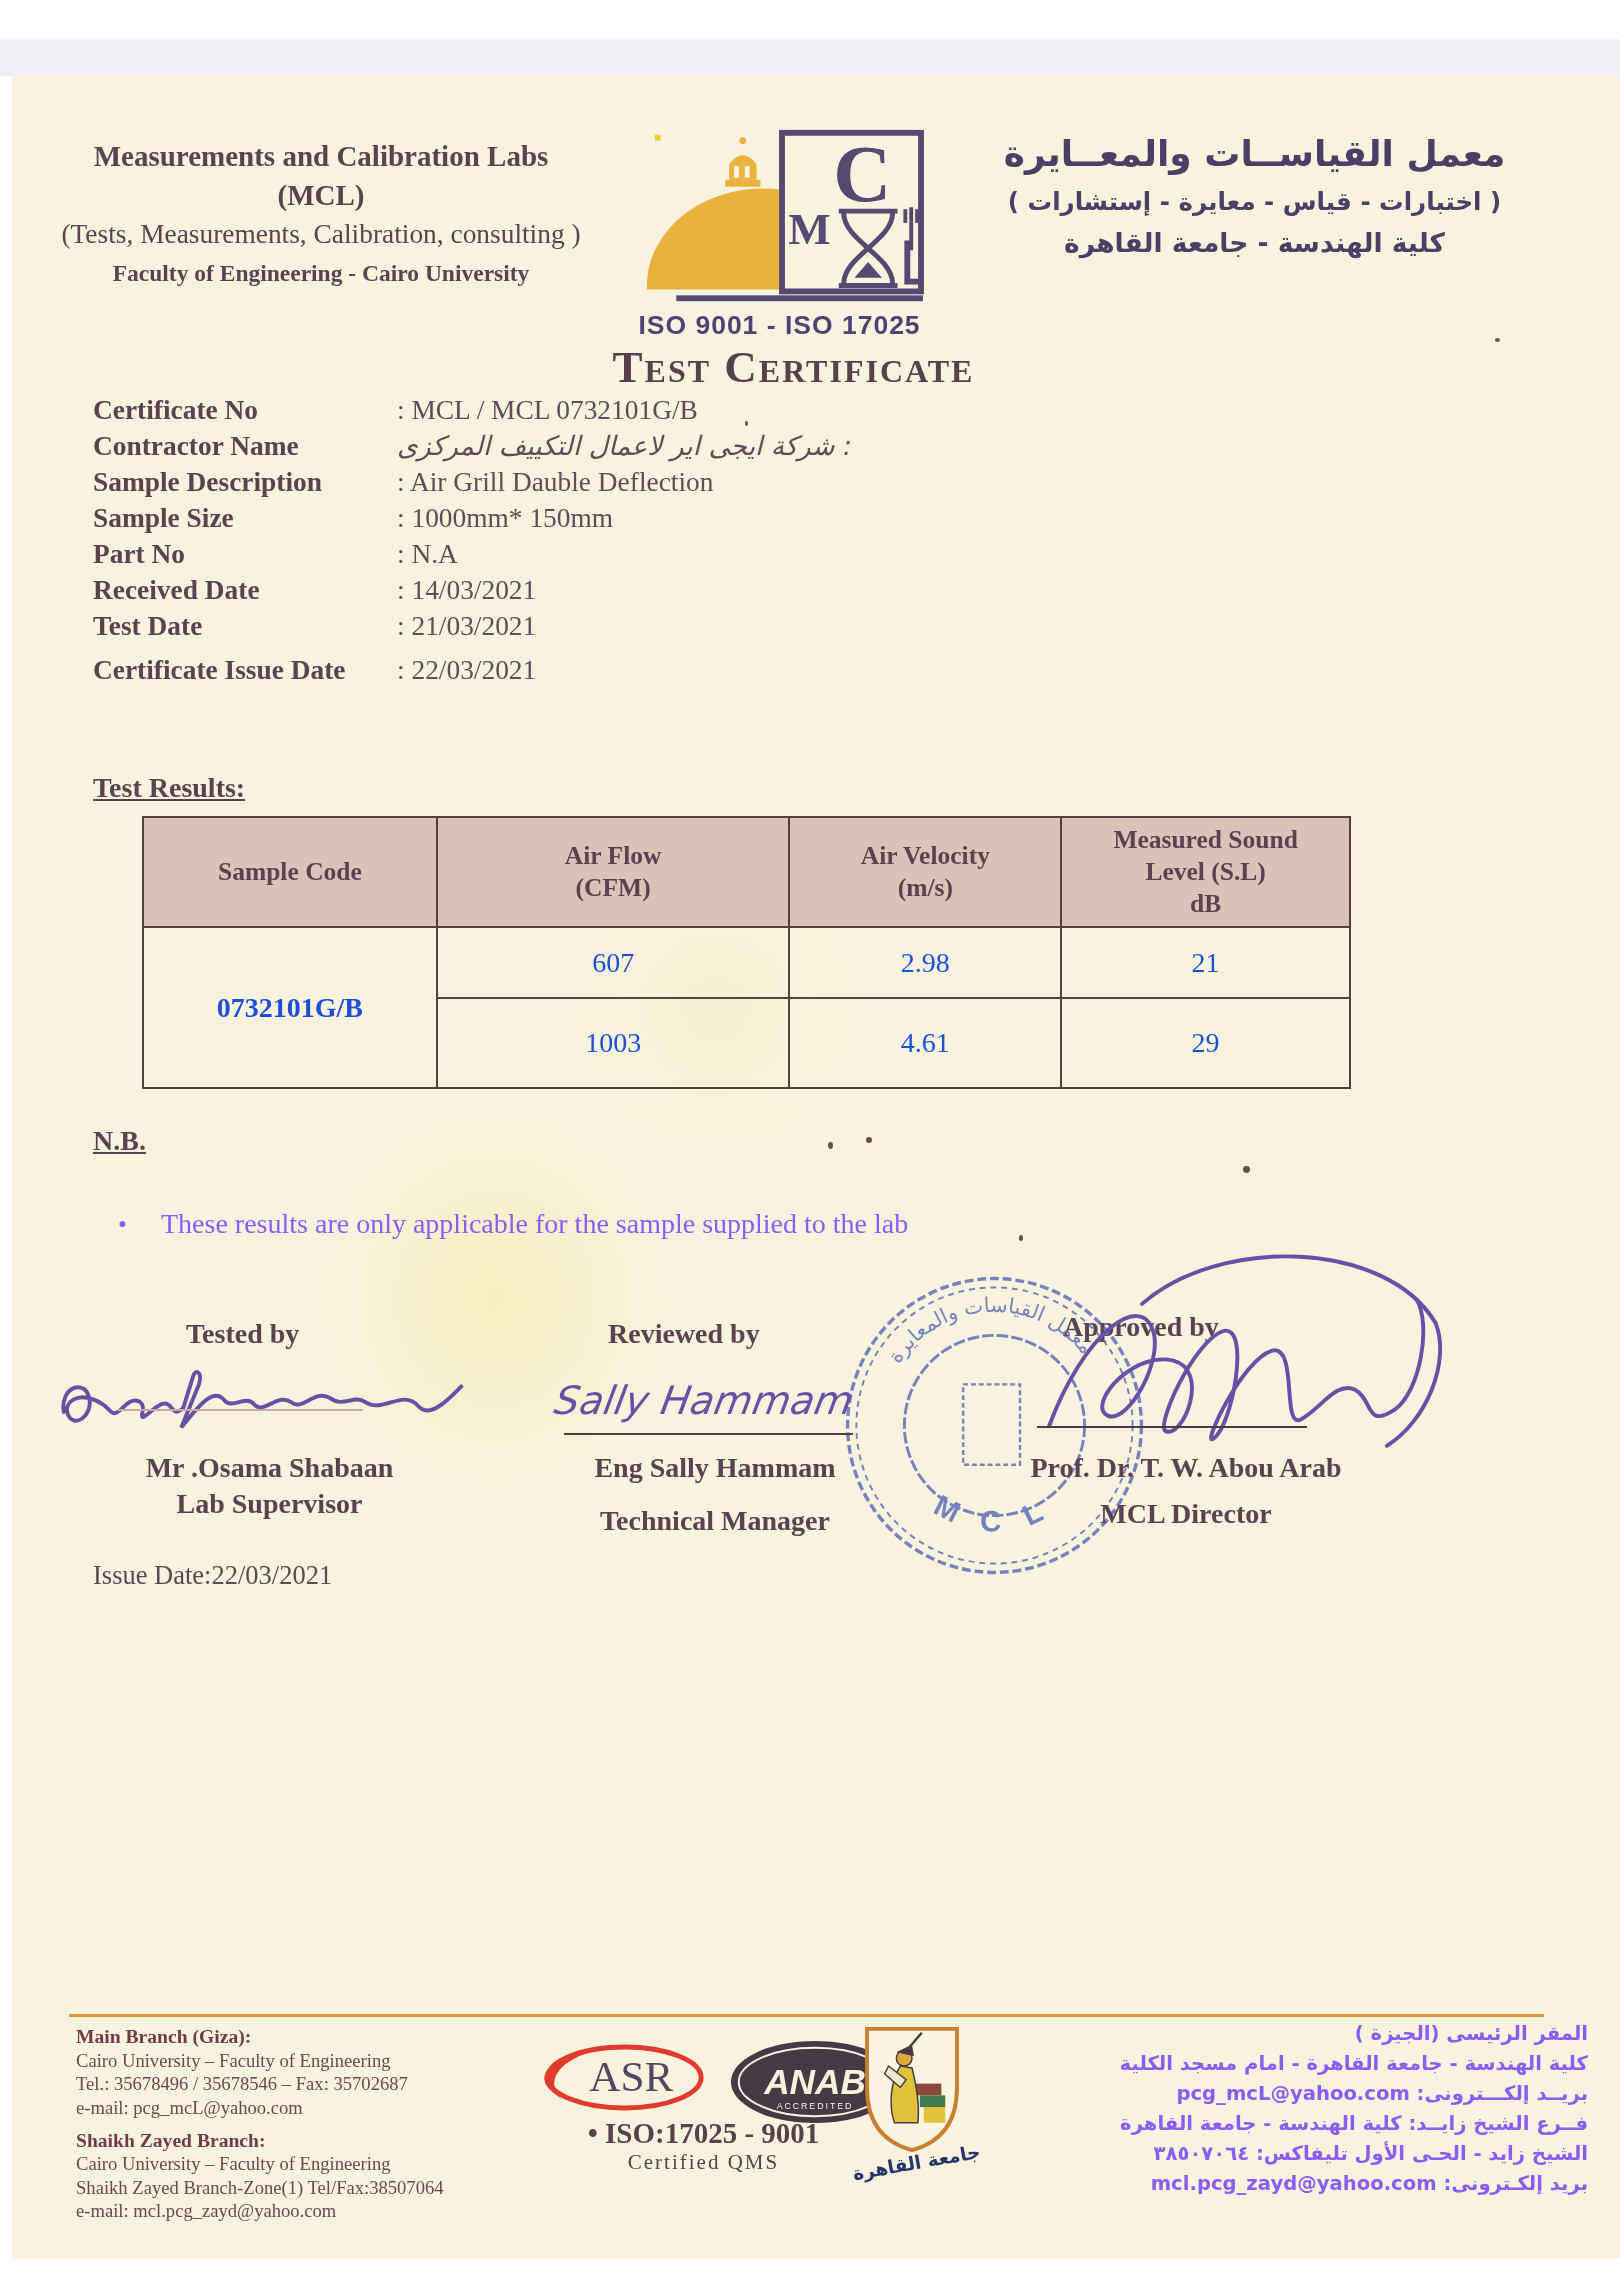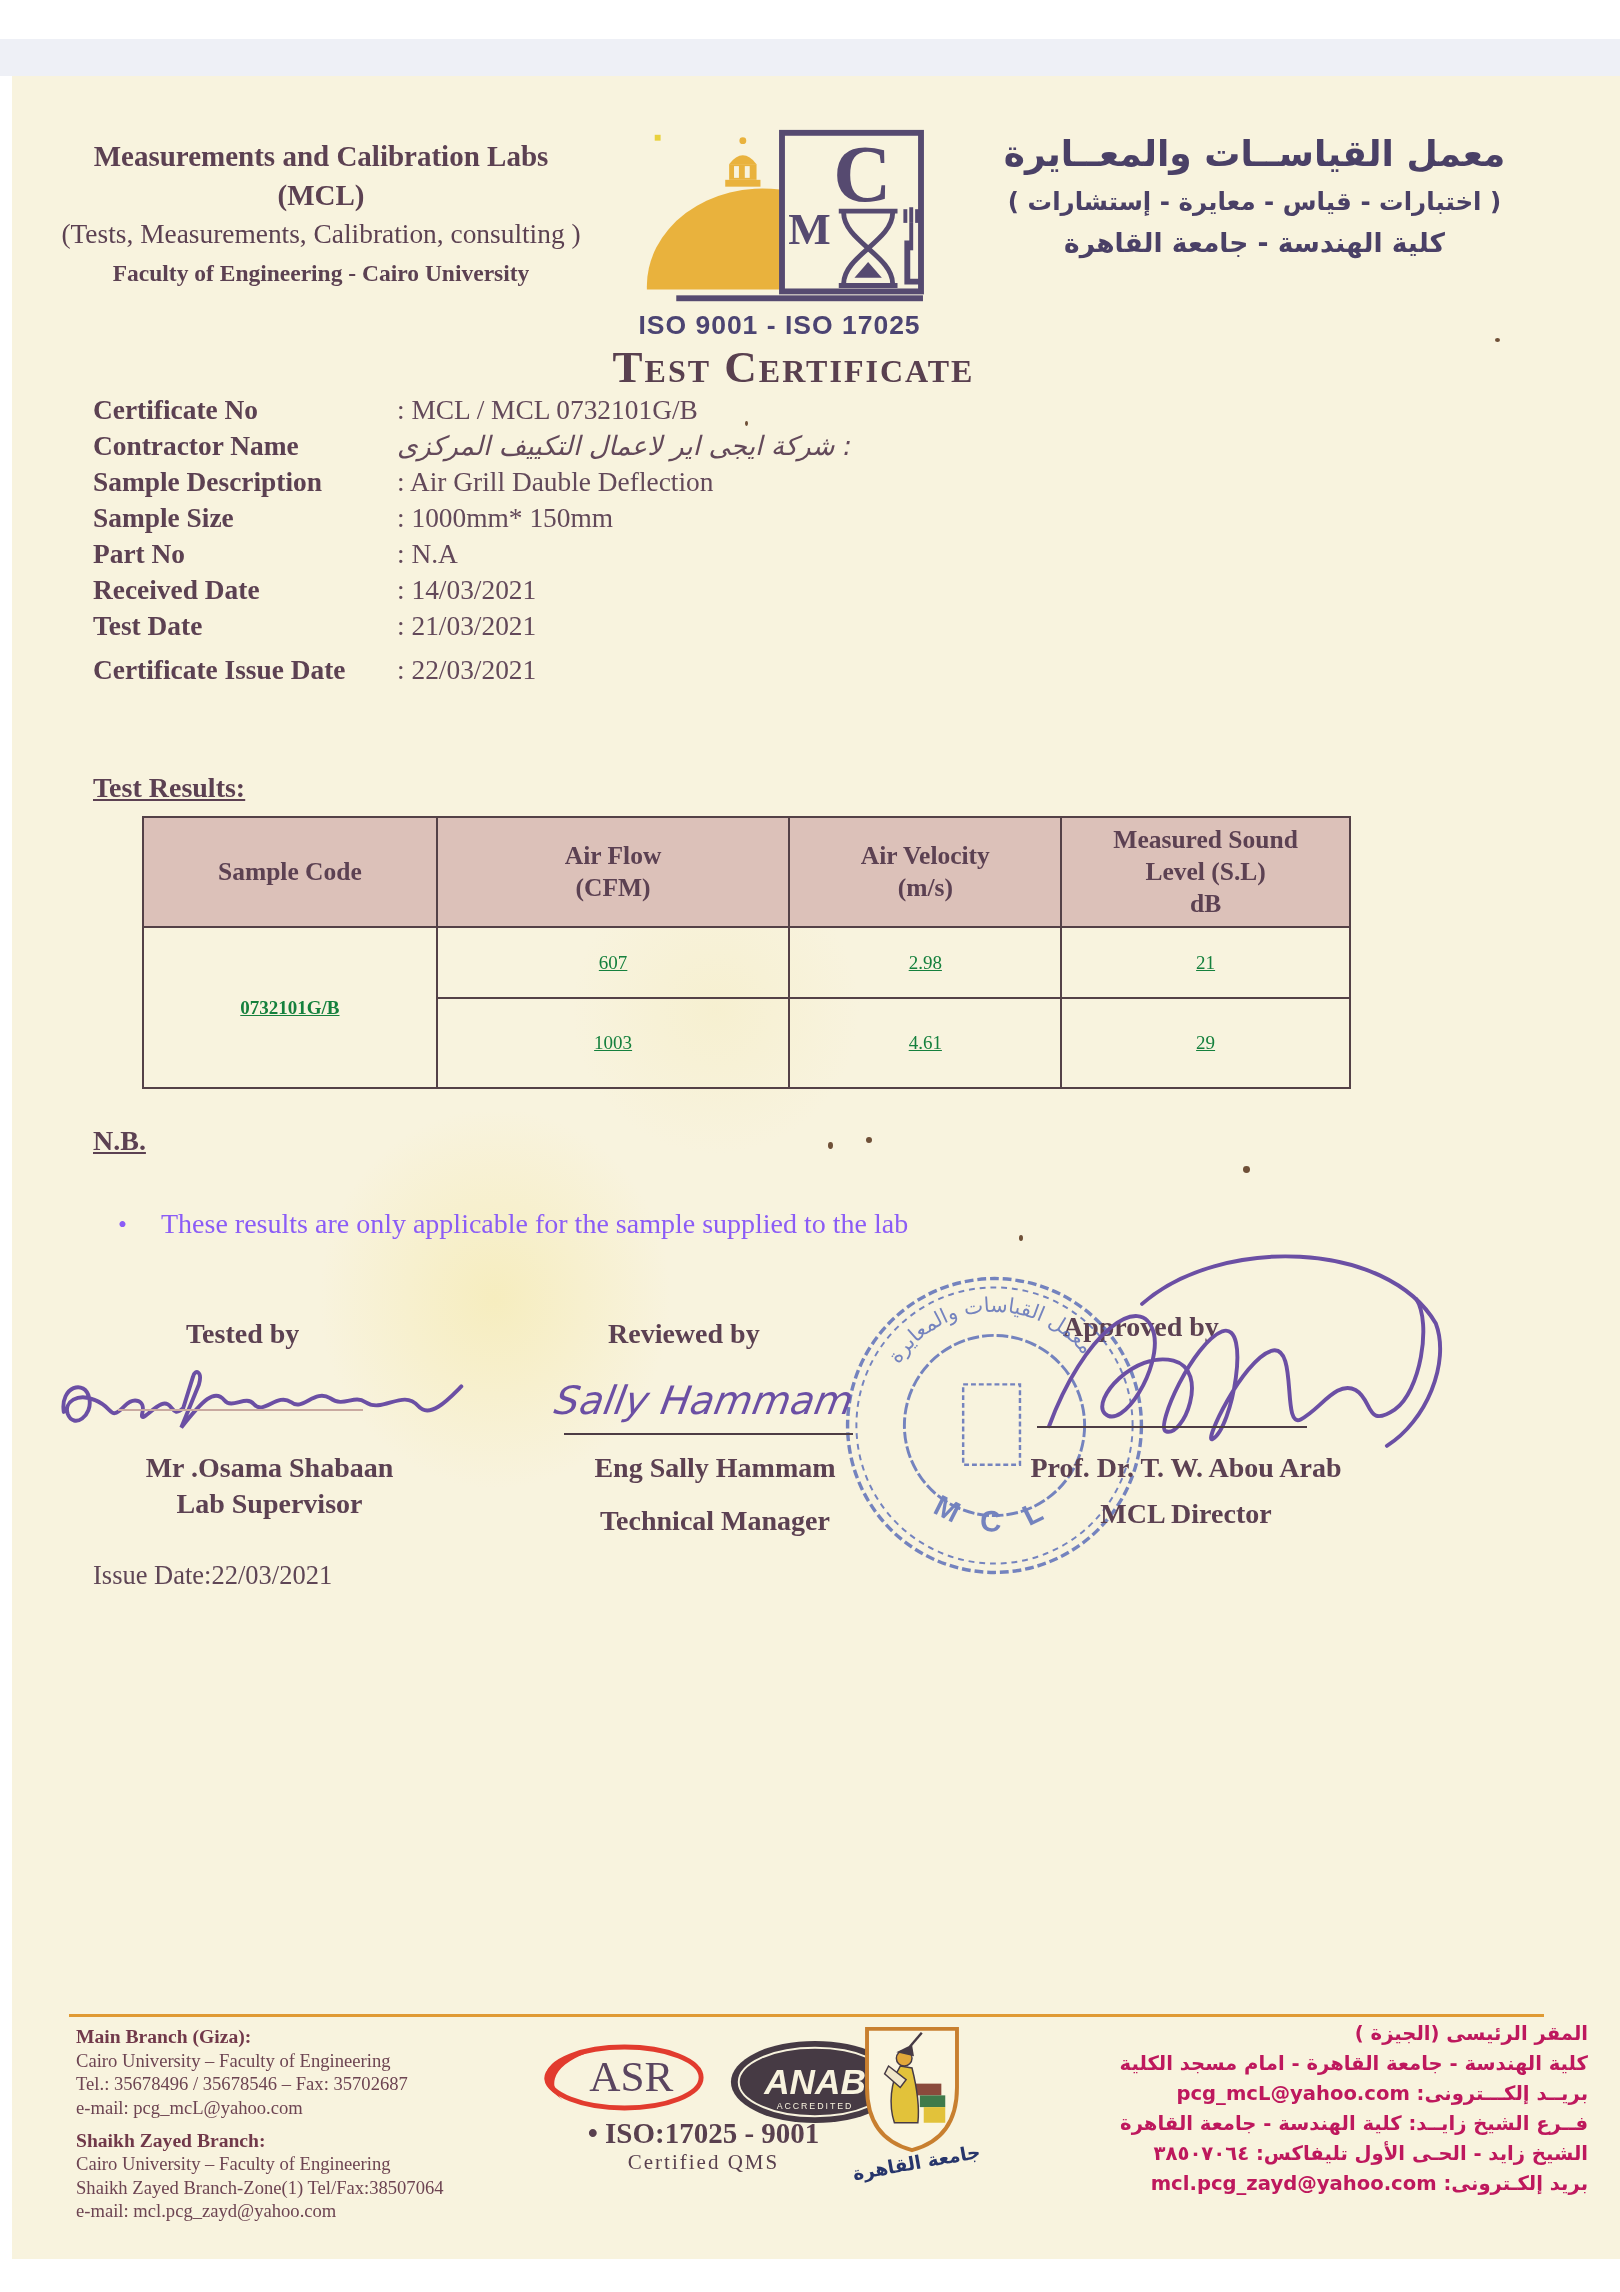--- a/index.html
+++ b/index.html
@@ -29,21 +29,21 @@
   .drow{display:flex;height:36px;line-height:36px;font-size:27.4px;}
   .dlab{width:304px;font-weight:bold;}
   .dval{color:#63495a;text-align:right;}
   .dval.arab{direction:ltr;font-size:26.5px;font-style:italic;}
   
   #tr-head{left:93px;top:772px;font-size:28px;font-weight:bold;text-decoration:underline;}
   table{border-collapse:collapse;}
   #results-table{position:absolute;left:142px;top:816px;width:1209px;border:2.9px solid #544147;}
   #results-table th,#results-table td{border:2.5px solid #544147;text-align:center;vertical-align:middle;}
   #results-table th{background:#dcc1b9;font-size:25.5px;font-weight:bold;height:106px;line-height:32px;}
-  #results-table td{font-size:19px;color:#15803d;text-decoration:underline;}
+  #results-table td{font-size:28px;color:#1d4ed8;}
   .r1{height:71px;} .r2{height:90px;}
   .code{font-weight:bold;font-size:29px;}
   
   #nb-head{left:93px;top:1125px;font-size:28px;font-weight:bold;text-decoration:underline;}
   #nb-line{left:118px;top:1208px;font-size:28px;color:#8b5cf6;}
   #nb-line .bullet{display:inline-block;width:43px;font-size:25.5px;}
   
   .sig-title{font-size:28px;font-weight:bold;}
   .sig-name{font-size:28px;font-weight:bold;line-height:37px;}
   .sig-role{font-size:28px;font-weight:bold;}
@@ -51,21 +51,21 @@
   .inkline{position:absolute;height:2px;background:#4d3c44;}
   
   #foot-line{left:69px;top:2014px;width:1475px;height:2.9px;background:#e09a33;}
   #foot-left{left:76px;top:2025px;width:412px;font-size:18.6px;color:#6d4452;line-height:23.5px;
              font-family:"Liberation Serif",serif;}
   #foot-left .h{font-weight:bold;font-size:19.6px;color:#71394a;}
   #foot-left .grp2{margin-top:9.8px;}
   #foot-center-txt{left:537px;top:2117px;width:333px;text-align:center;color:#59404f;}
   #foot-center-txt .iso{font-size:29px;font-weight:bold;}
   #foot-center-txt .qms{font-size:21px;letter-spacing:2px;}
-  #foot-right{left:1039px;top:2019px;width:549px;font-size:19.6px;font-weight:bold;color:#be185d;
+  #foot-right{left:1039px;top:2019px;width:549px;font-size:19.6px;font-weight:bold;color:#8b5cf6;
               line-height:30px;text-align:right;}
   .speck{position:absolute;background:#6f5038;border-radius:50%;}
   #blob{left:250px;top:1034px;width:490px;height:529px;
         background:radial-gradient(closest-side, rgba(243,227,140,.38), rgba(243,227,140,0) 72%);}
   #blob2{left:510px;top:804px;width:412px;height:412px;
         background:radial-gradient(closest-side, rgba(240,228,160,.22), rgba(240,228,160,0) 70%);}
   #cu-arab{left:843px;top:2152px;width:147px;text-align:center;font-family:"DejaVu Sans",sans-serif;
            font-size:18.6px;font-weight:bold;color:#27356b;transform:rotate(-10deg);}
 </style>
 </head>

